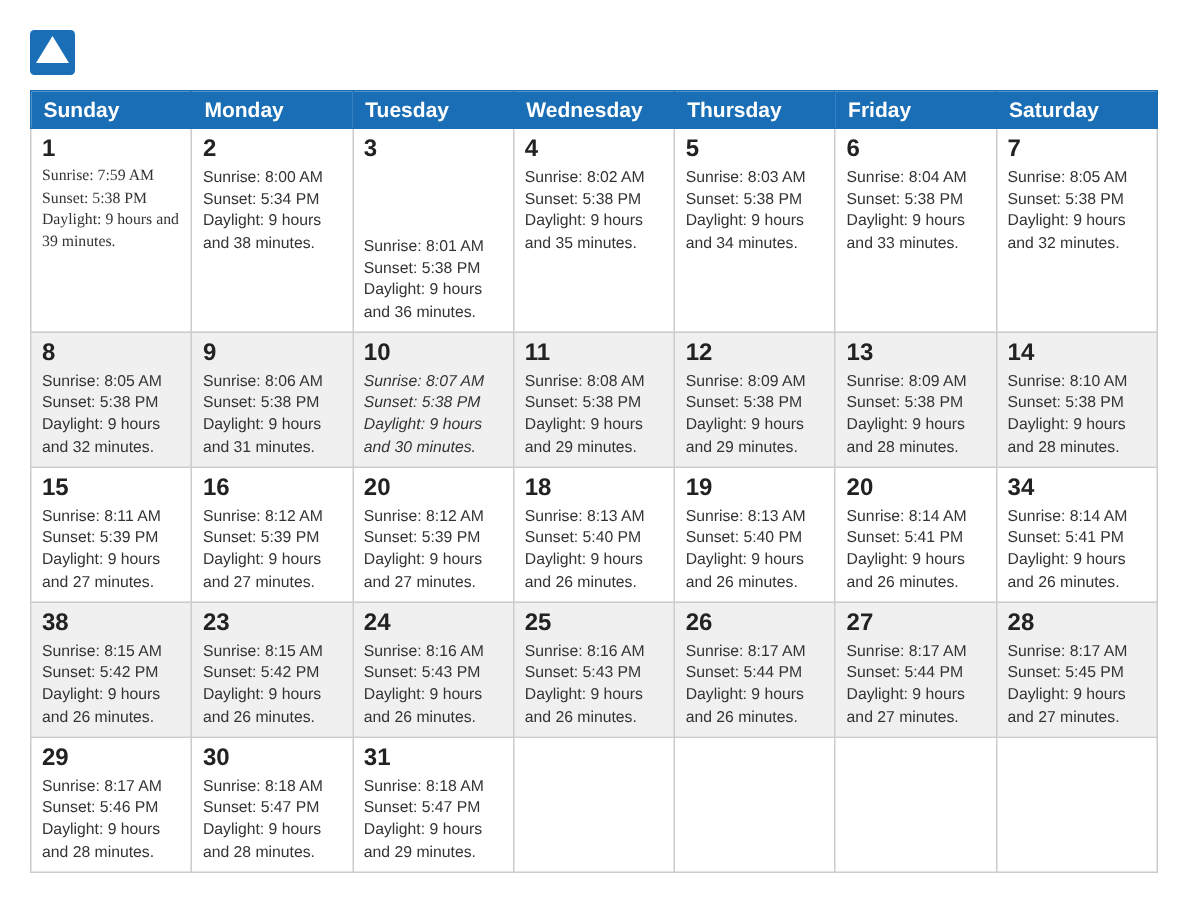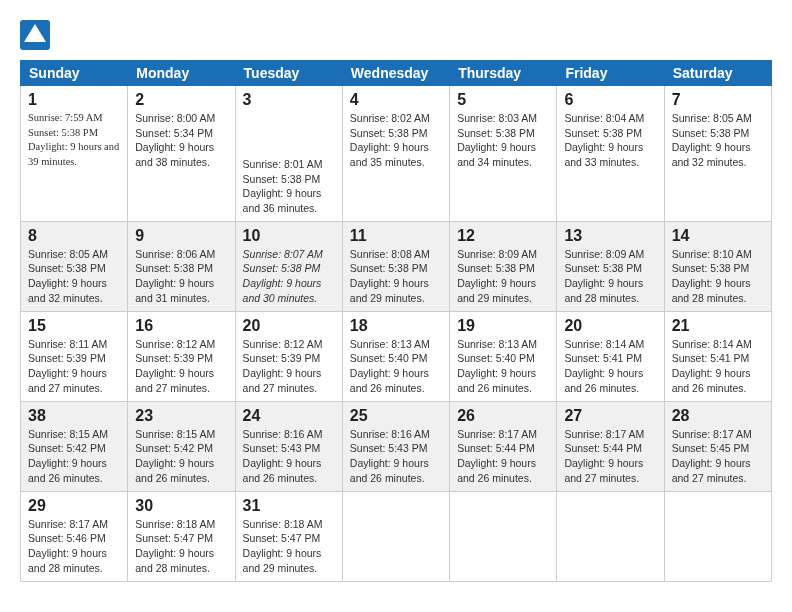--- a/index.html
+++ b/index.html
@@ -240,21 +240,21 @@
 Sunset: 5:40 PM
 Daylight: 9 hours and 26 minutes.</div>
         </td>
         <td>
           <span class="day-number">20</span>
           <div class="day-info" style="white-space: pre-line;">Sunrise: 8:14 AM
 Sunset: 5:41 PM
 Daylight: 9 hours and 26 minutes.</div>
         </td>
         <td>
-          <span class="day-number">21</span>
+          <span class="day-number">34</span>
           <div class="day-info" style="white-space: pre-line;">Sunrise: 8:14 AM
 Sunset: 5:41 PM
 Daylight: 9 hours and 26 minutes.</div>
         </td>
       </tr>
       <tr class="row-shaded">
         <td>
           <span class="day-number">38</span>
           <div class="day-info" style="white-space: pre-line;">Sunrise: 8:15 AM
 Sunset: 5:42 PM

